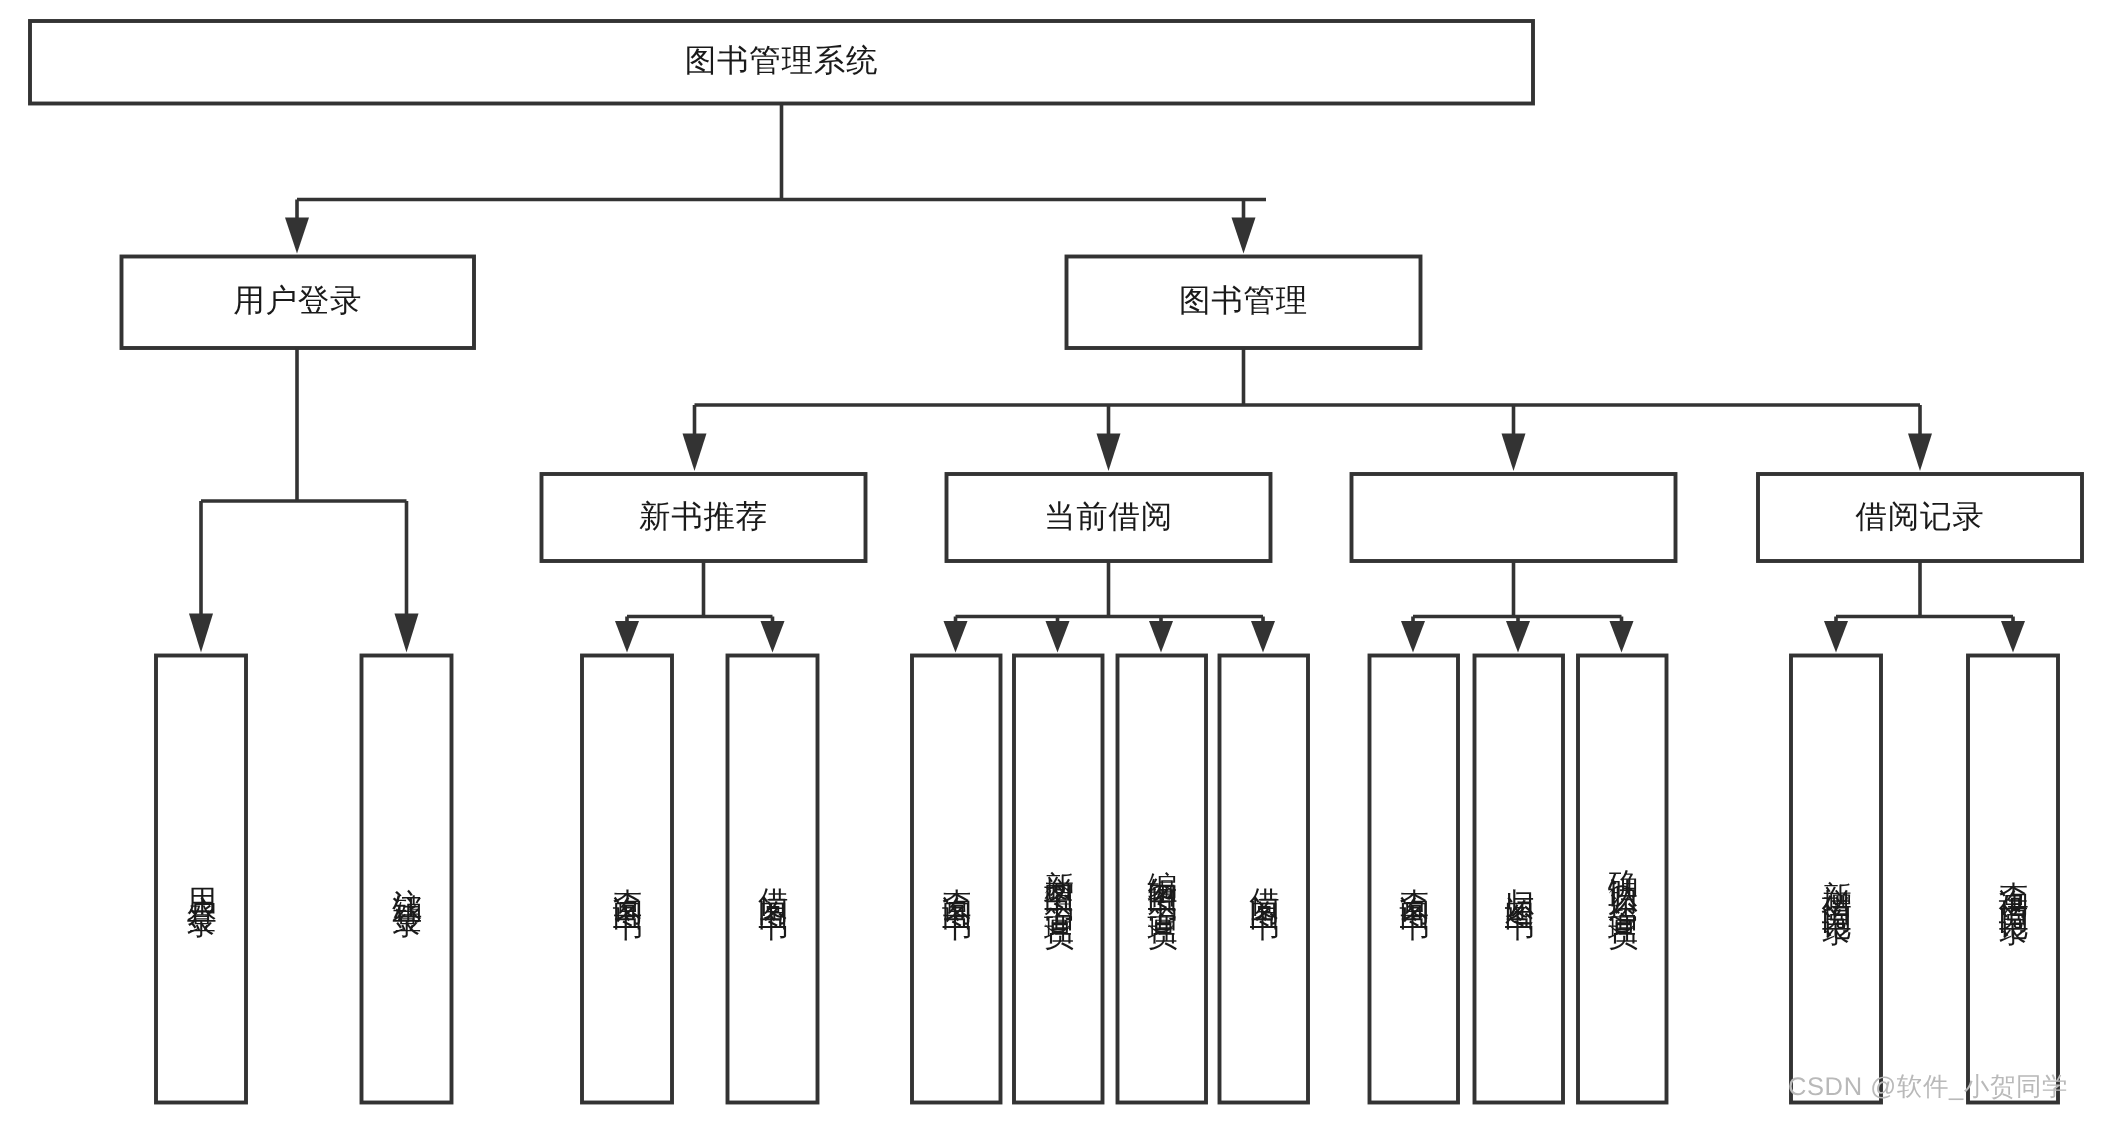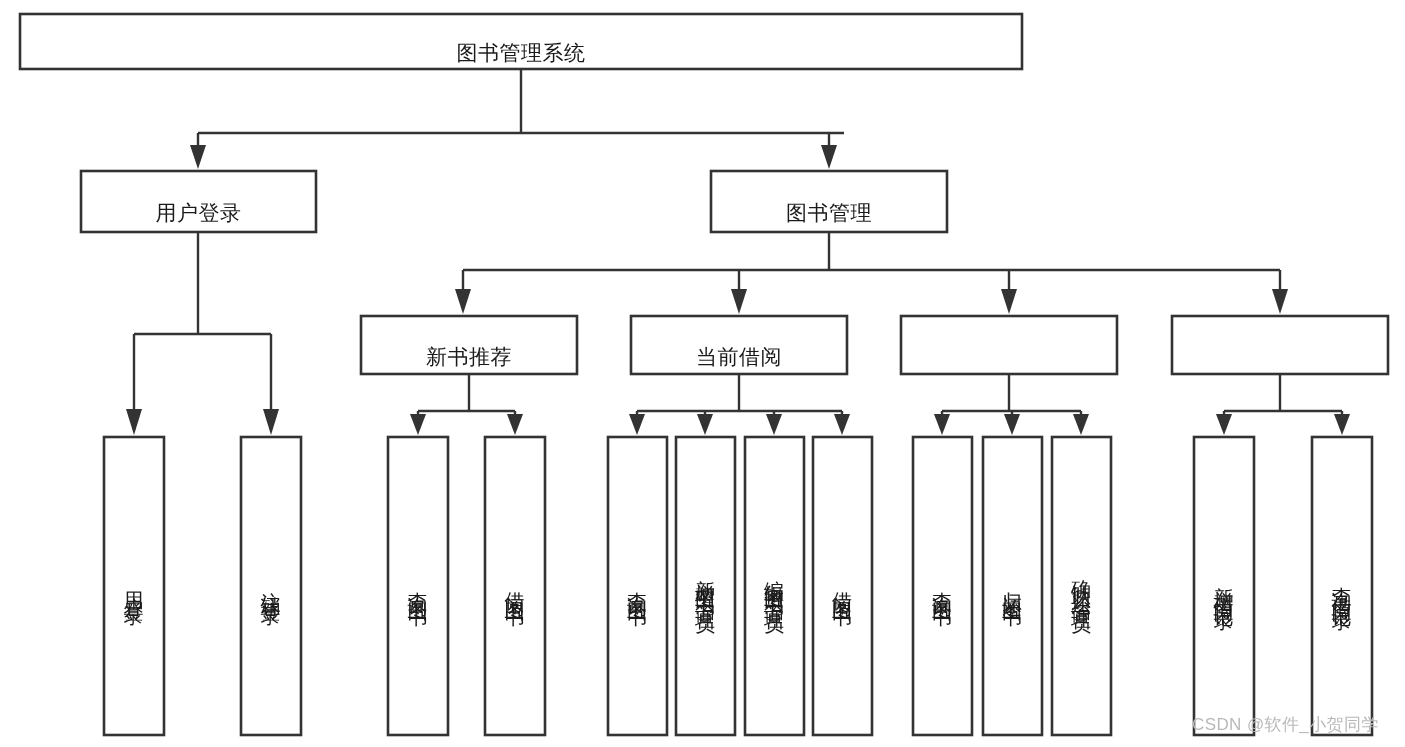--- a/index.html
+++ b/index.html
@@ -49,21 +49,20 @@
     justify-content: center;
     color: #1a1a1a;
     text-align: center;
     line-height: 1.05;
     pointer-events: none;
     white-space: pre;
   }
   .label-h {
     font-size: 21px;
     letter-spacing: 0.5px;
-    margin-top: 12px;
   }
   .label-v {
     writing-mode: vertical-rl;
     text-orientation: upright;
     font-size: 20px;
     letter-spacing: 5px;
     line-height: 1;
   }
   .watermark {
     position: absolute;
@@ -183,20 +182,21 @@
 
   </svg>
 
   <div class="node-label label-h" style="left:20px; top:14px; width:1002px; height:55px;">图书管理系统</div>
 
   <div class="node-label label-h" style="left:81px; top:171px; width:235px; height:61px;">用户登录</div>
   <div class="node-label label-h" style="left:711px; top:171px; width:236px; height:61px;">图书管理</div>
 
   <div class="node-label label-h" style="left:361px; top:316px; width:216px; height:58px;">新书推荐</div>
   <div class="node-label label-h" style="left:631px; top:316px; width:216px; height:58px;">当前借阅</div>
+  <div class="node-label label-h" style="left:1172px; top:316px; width:216px; height:58px;">借阅记录</div>
 
   <div class="node-label label-v" style="left:104px; top:437px; width:60px; height:298px;">用户登录</div>
   <div class="node-label label-v" style="left:241px; top:437px; width:60px; height:298px;">注销登录</div>
 
   <div class="node-label label-v" style="left:388px; top:437px; width:60px; height:298px;">查询图书</div>
   <div class="node-label label-v" style="left:485px; top:437px; width:60px; height:298px;">借阅图书</div>
 
   <div class="node-label label-v" style="left:608px; top:437px; width:59px; height:298px;">查询图书</div>
   <div class="node-label label-v" style="left:676px; top:437px; width:59px; height:298px;">新增图书（管理员）</div>
   <div class="node-label label-v" style="left:745px; top:437px; width:59px; height:298px;">编辑图书（管理员）</div>

